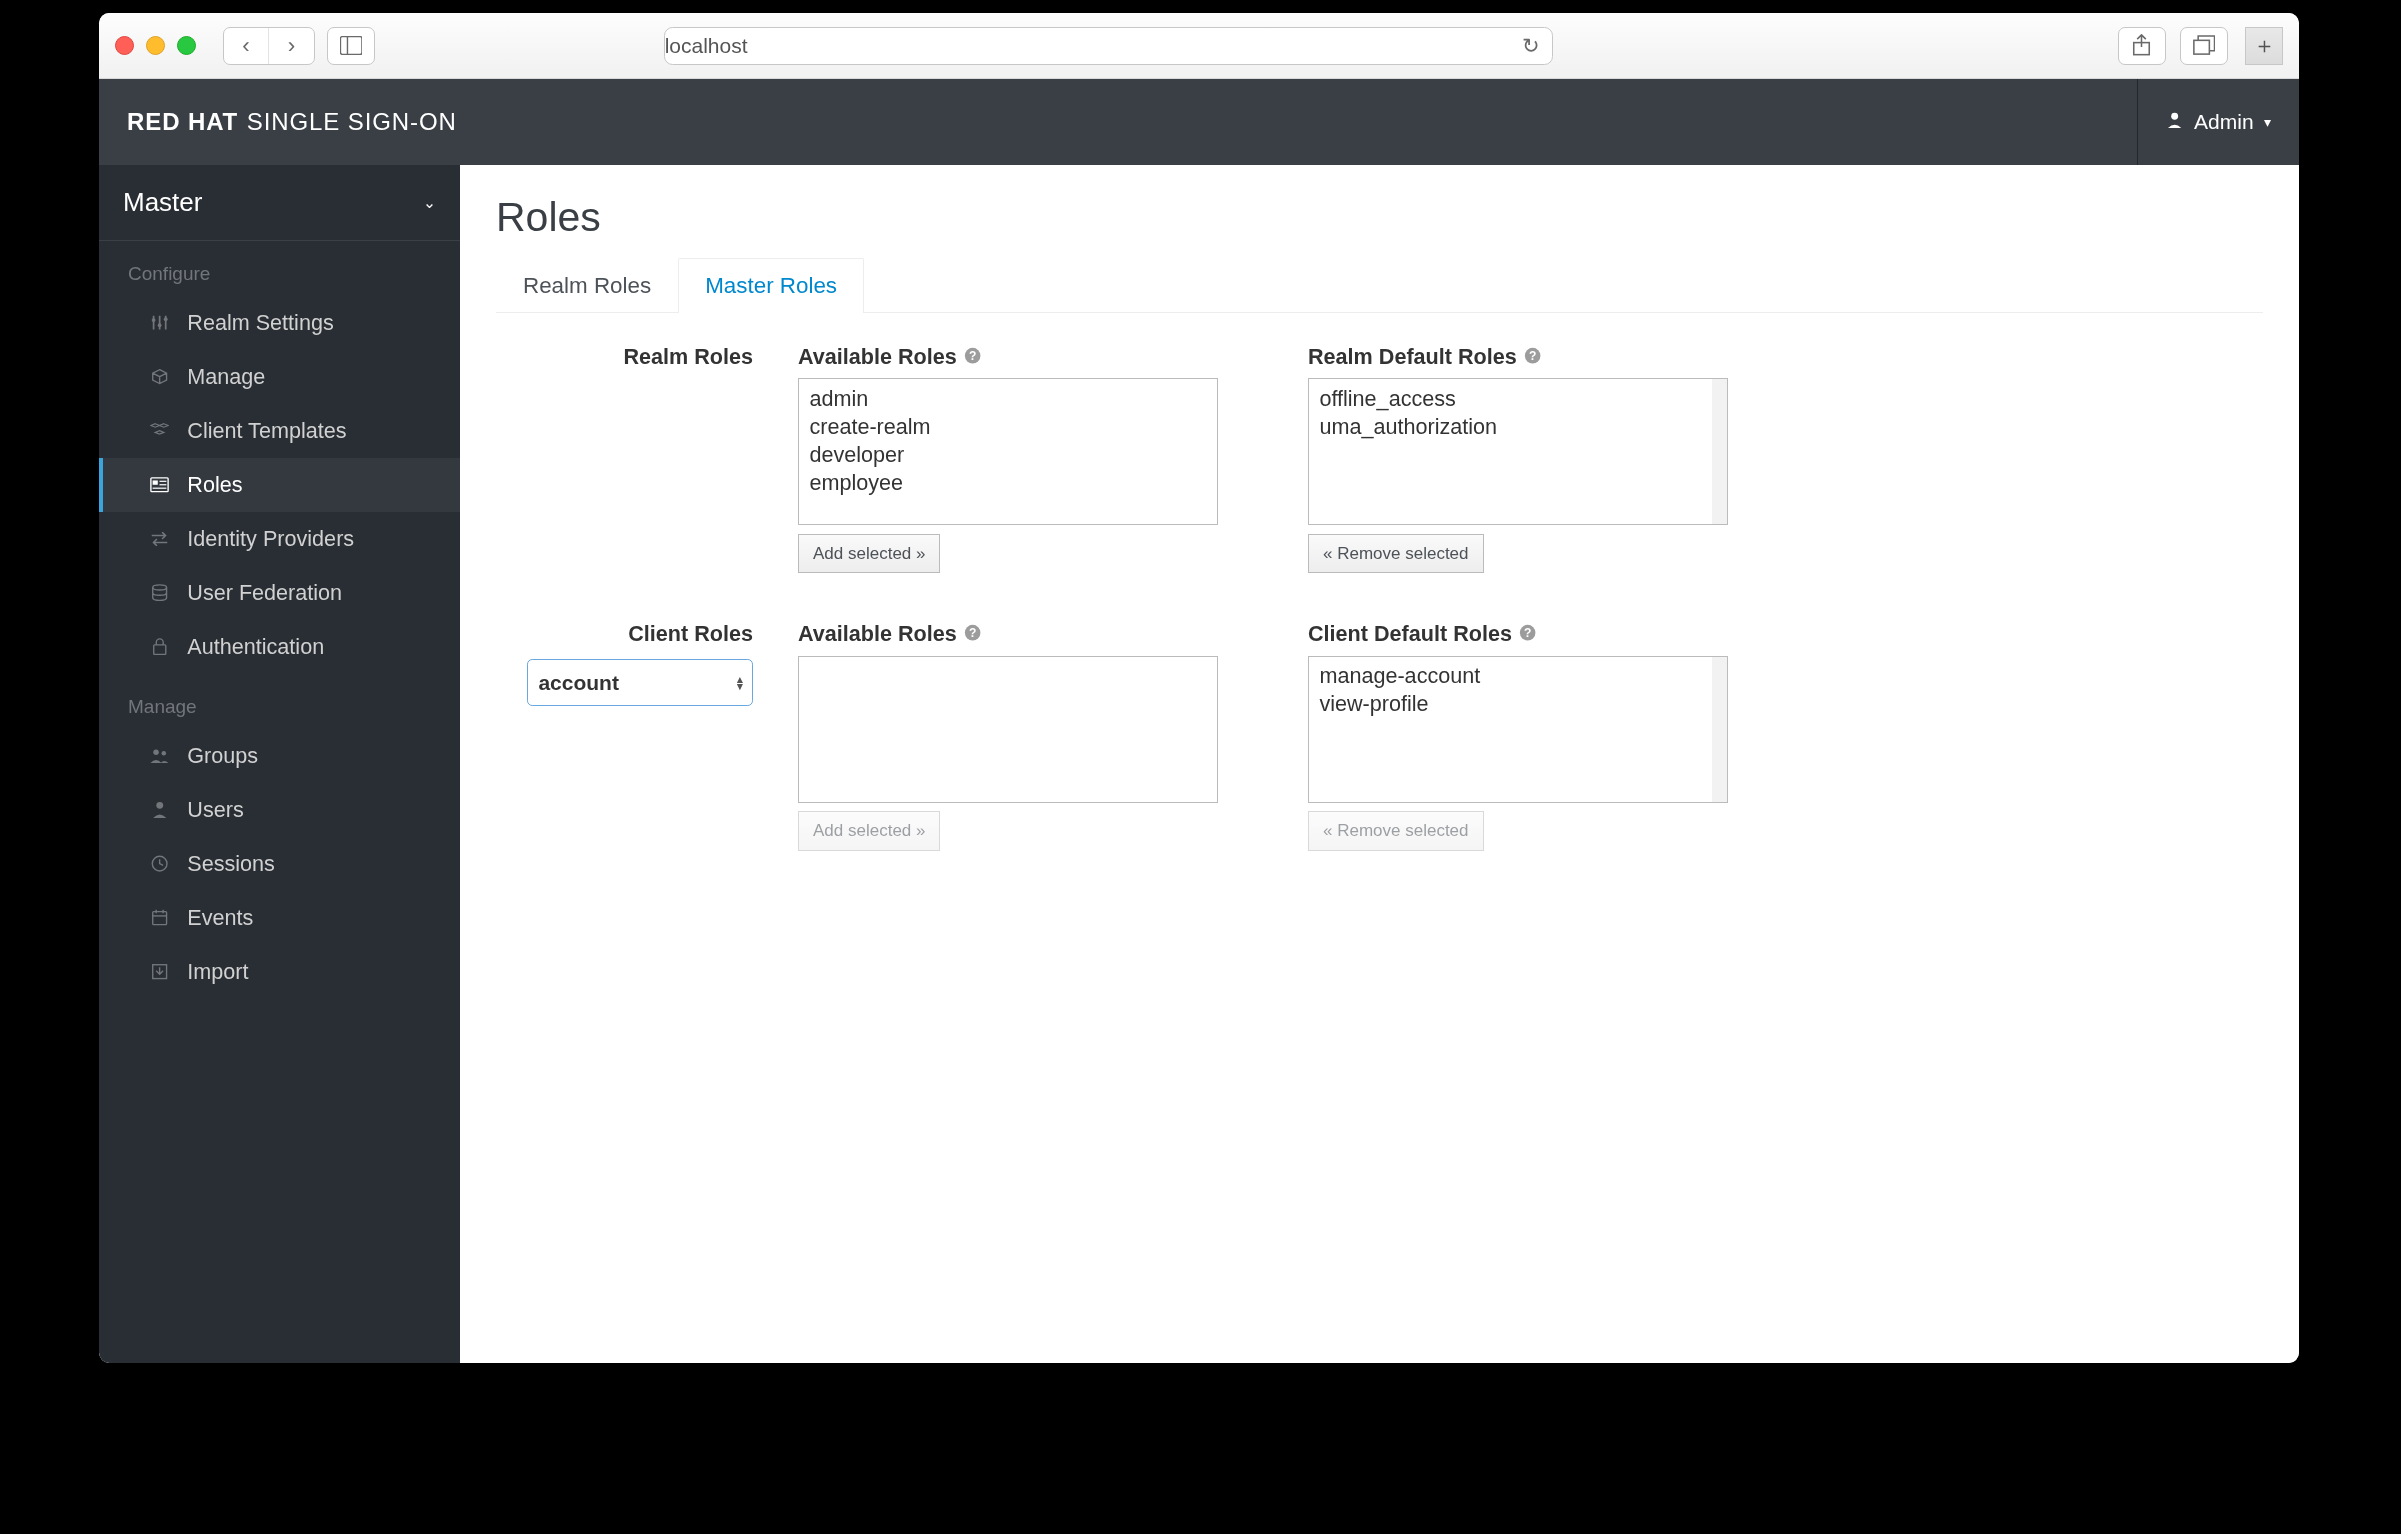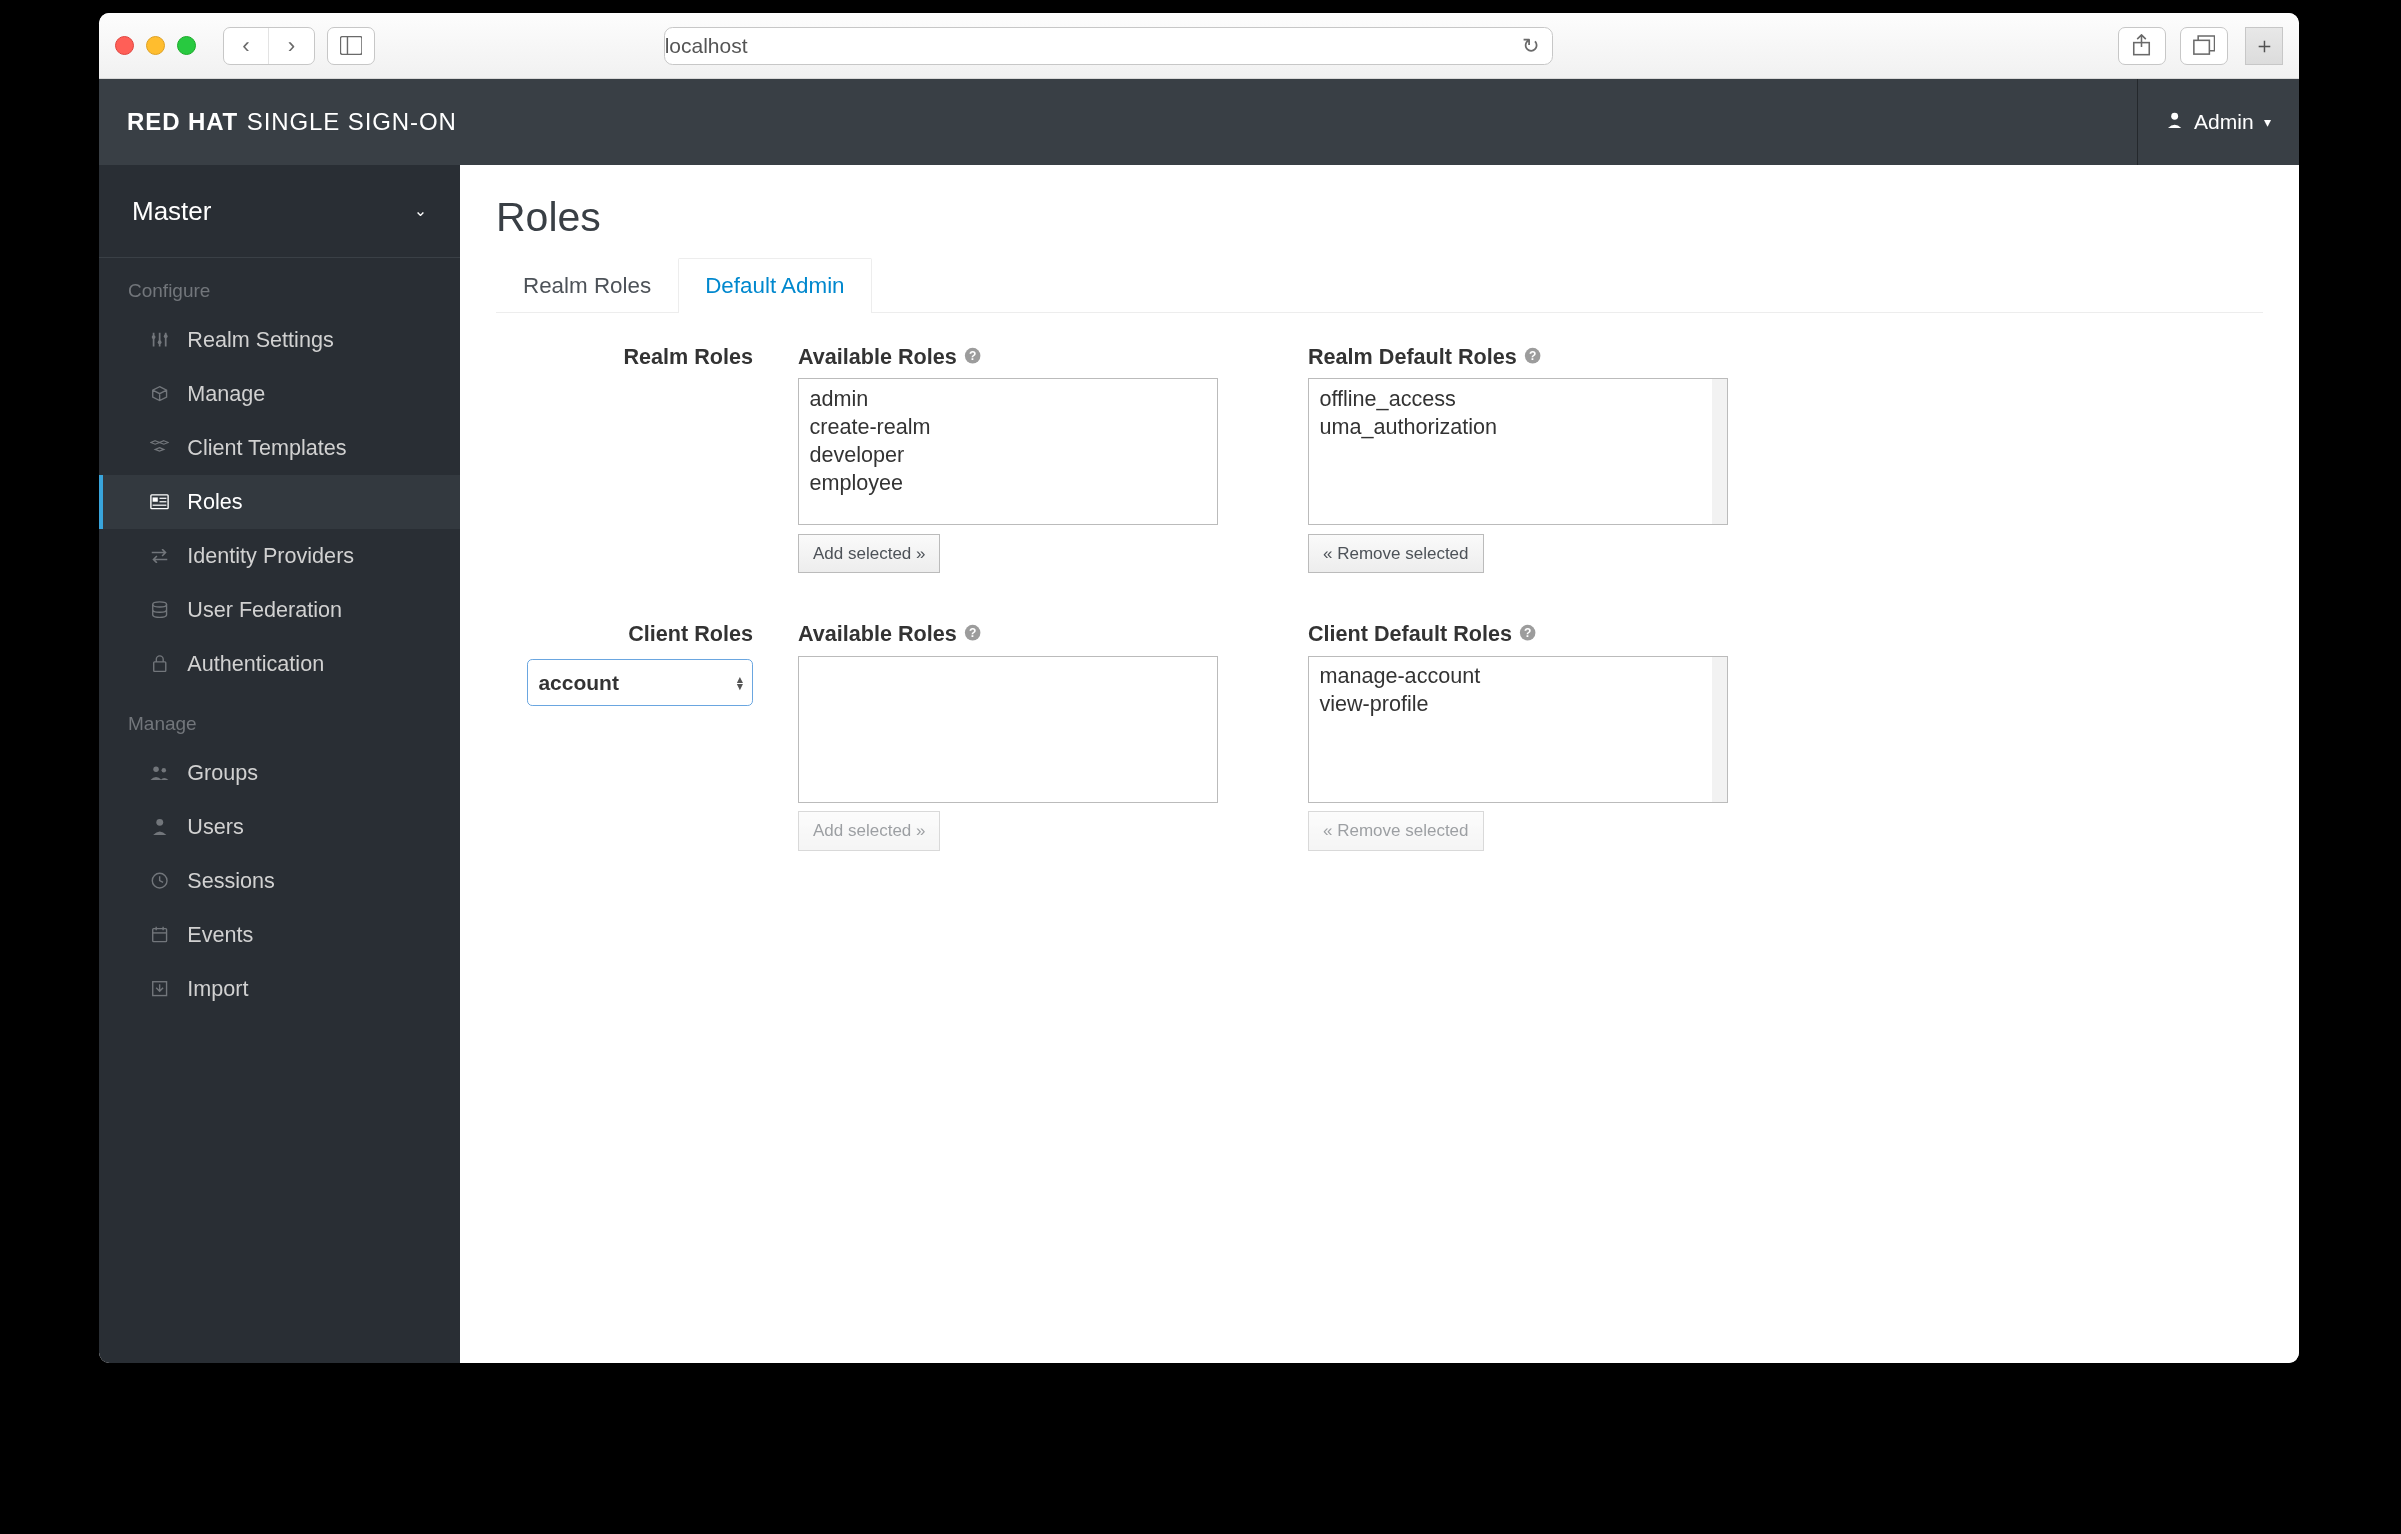--- a/index.html
+++ b/index.html
@@ -154,23 +154,23 @@
     height: calc(100% - 66px - 86px);
   }
   .sidebar {
     width: 361px;
     background: var(--sidebar-dark);
     color: var(--sidebar-text);
     display: flex; flex-direction: column;
     font-size: 21.6px;
   }
   .realm-select {
-    height: 93px;
+    height: 76px;
     display: flex; align-items: center; justify-content: space-between;
-    padding: 0 33px;
+    padding: 0 24px;
     border-bottom: 0.9px solid #3a4046;
     color: #fff; font-size: 26px; font-weight: 300;
   }
   .realm-select .chev { font-size: 15.5px; color: #fff; }
   .side-section-label {
     color: var(--sidebar-muted);
     font-size: 19px;
     padding: 22.4px 29px 10.4px;
   }
   .side-item {
@@ -476,21 +476,21 @@
         </span>
         <span>Import</span>
       </div>
     </div>
 
     <div class="main">
       <div class="page-title">Roles</div>
 
       <div class="tabs">
         <div class="tab">Realm Roles</div>
-        <div class="tab active">Default Admin</div>
+        <div class="tab active">Master Roles</div>
       </div>
 
       <div class="form-grid">
 
         <div class="row-label">Realm Roles</div>
         <div class="row-body">
           <div class="col">
             <div class="col-label">
               <span>Available Roles</span>
               <span class="help-ico">

